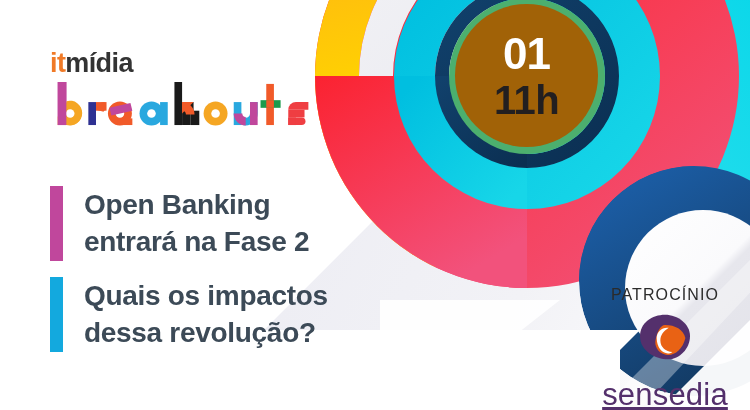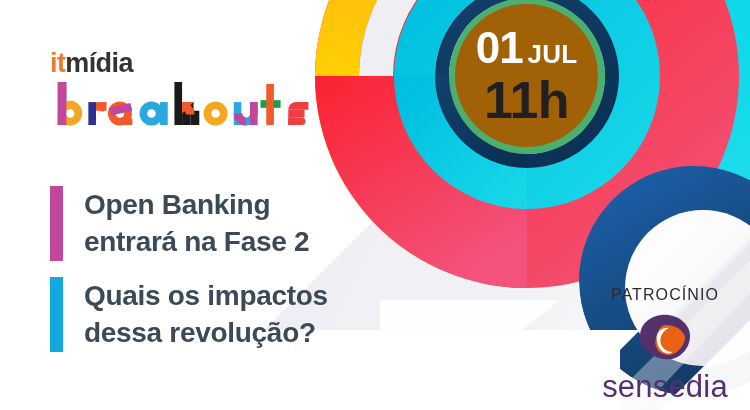--- a/index.html
+++ b/index.html
@@ -81,36 +81,36 @@
     align-items:center; justify-content:center;
     z-index:6;
   }
   .date-line1 {
     display:flex; align-items:baseline; justify-content:center;
     color:#ffffff; line-height:1;
   }
   .date-day { font-size:44px; font-weight:bold; letter-spacing:-1px; }
   .date-mon { font-size:26px; font-weight:bold; margin-left:5px; letter-spacing:.2px; }
   .date-time {
-    color:#221F20; font-size:52px; font-weight:bold;
+    color:#221F20; font-size:40px; font-weight:bold;
     line-height:1; margin-top:4px; letter-spacing:-.5px;
   }
 
   
   .sponsor {
     position:absolute; left:585px; top:286px;
     width:160px; text-align:center; z-index:7;
   }
   .sponsor-label {
     font-size:16px; color:#2b2b2b; letter-spacing:1.1px;
   }
   .sponsor-mark { margin-top:9px; height:50px; }
   .sponsor-word {
-    margin-top:4px;
-    font-size:31px; color:#54306C; letter-spacing:.2px; line-height:1;
+    margin-top:12px;
+    font-size:31px; color:#54306C; letter-spacing:.2px; line-height:1;text-decoration:underline;
   }
 </style>
 </head>
 <body>
 
 <div class="banner">
 
   <div class="bg-base"></div>
   <div class="bg-stripe s1"></div>
   <div class="bg-stripe s2"></div>
@@ -274,21 +274,20 @@
 
       <path d="M 380 300 L 560 300 L 420 410 L 380 410 Z" fill="#FFFFFF" opacity=".9"></path>
       <rect x="0" y="330" width="620" height="80" fill="#FFFFFF"></rect>
       <path d="M 560 330 L 640 330 L 560 410 L 480 410 Z" fill="#FFFFFF"></path>
     </g>
   </svg>
 
   <div class="date-badge">
     <div class="date-line1">
       <span class="date-day">01</span>
-      <span class="date-mon">JUL</span>
     </div>
     <div class="date-time">11h</div>
   </div>
 
   <div class="content">
 
     <div class="logo-block">
       <div class="logo-itmidia">
         <span class="logo-it">it</span><span class="logo-midia">mídia</span>
       </div>

